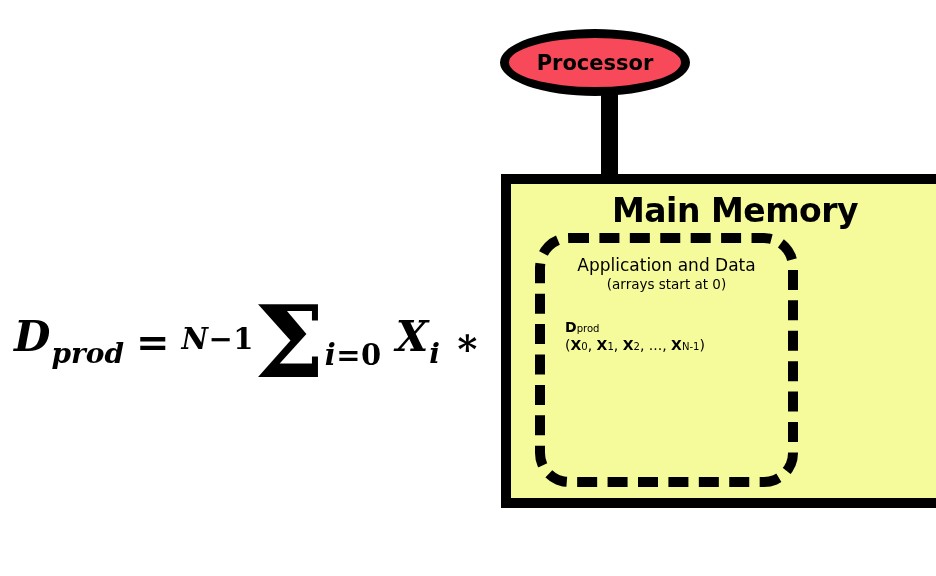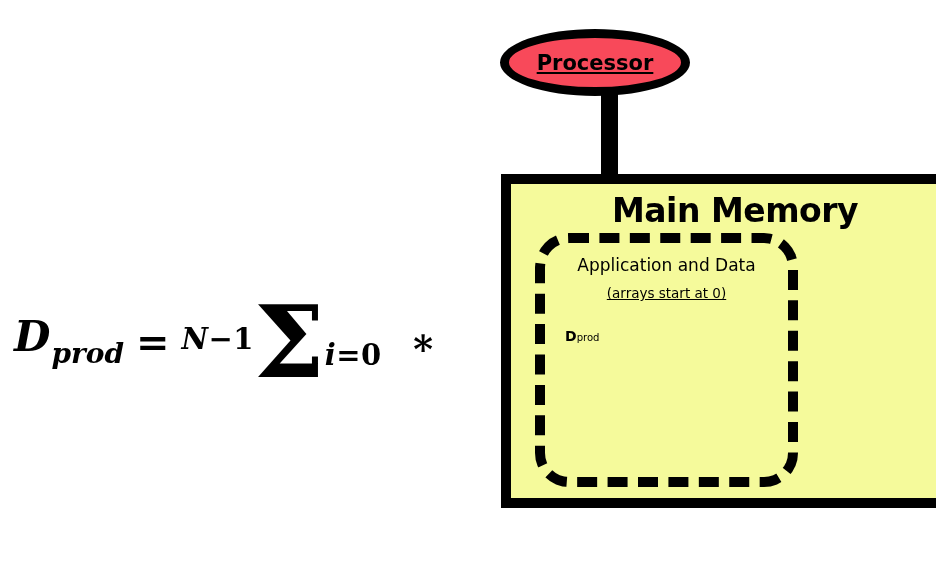--- a/index.html
+++ b/index.html
@@ -73,21 +73,20 @@
     width: 190px;
     height: 67px;
     box-sizing: border-box;
     background: #f8495a;
     border: 9px solid #000;
     border-radius: 50%;
     display: flex;
     align-items: center;
     justify-content: center;
     z-index: 2;
-    text-decoration: underline;
   }
   .processor-label {
     font-weight: bold;
     font-size: 21px;
   }
   .connector {
     position: absolute;
     left: 601px;
     top: 90px;
     width: 17px;
@@ -128,22 +127,21 @@
     margin-top: 12px;
     text-align: center;
     font-weight: normal;
     font-size: 17px;
     line-height: 1.2;
   }
   .region-subheading {
     text-align: center;
     font-size: 13.5px;
     line-height: 1.2;
-    margin-top: 10px;
-    text-decoration: underline;
+    margin-top: 1px;
   }
   .region-data {
     margin-top: 26px;
     margin-left: 20px;
     font-size: 14px;
     line-height: 16.5px;
   }
 
   
   .seg-b  { font-weight: bold; }
@@ -156,33 +154,35 @@
 <div class="stage">
 
   <div class="formula">
     <span class="f-lhs"><span>D</span><span class="f-sub">prod</span></span>
     <span class="f-eq">=</span>
     <span class="f-sum">
       <span class="f-upper"><span class="seg-i">N</span><span>−1</span></span>
       <span class="f-sigma">Σ</span>
       <span class="f-lower"><span class="seg-i">i</span><span>=0</span></span>
     </span>
+    <span class="f-term"><span>X</span><span class="f-sub">i</span></span>
     <span class="f-star">∗</span>
   </div>
 
   <div class="processor sans">
     <span class="processor-label">Processor</span>
   </div>
 
   <div class="connector"></div>
 
   <div class="memory sans">
     <div class="memory-title">Main Memory</div>
     <div class="region">
       <div class="region-heading">Application and Data</div>
       <div class="region-subheading">(arrays start at 0)</div>
       <div class="region-data">
         <div class="data-line"><span class="seg-b">D</span><span class="seg-sub">prod</span></div>
+        <div class="data-line"><span>(</span><span class="seg-b">X</span><span class="seg-sub">0</span><span>, </span><span class="seg-b">X</span><span class="seg-sub">1</span><span>, </span><span class="seg-b">X</span><span class="seg-sub">2</span><span>, ..., </span><span class="seg-b">X</span><span class="seg-sub">N-1</span><span>)</span></div>
       </div>
     </div>
   </div>
 
 </div>
 
 </body></html>

